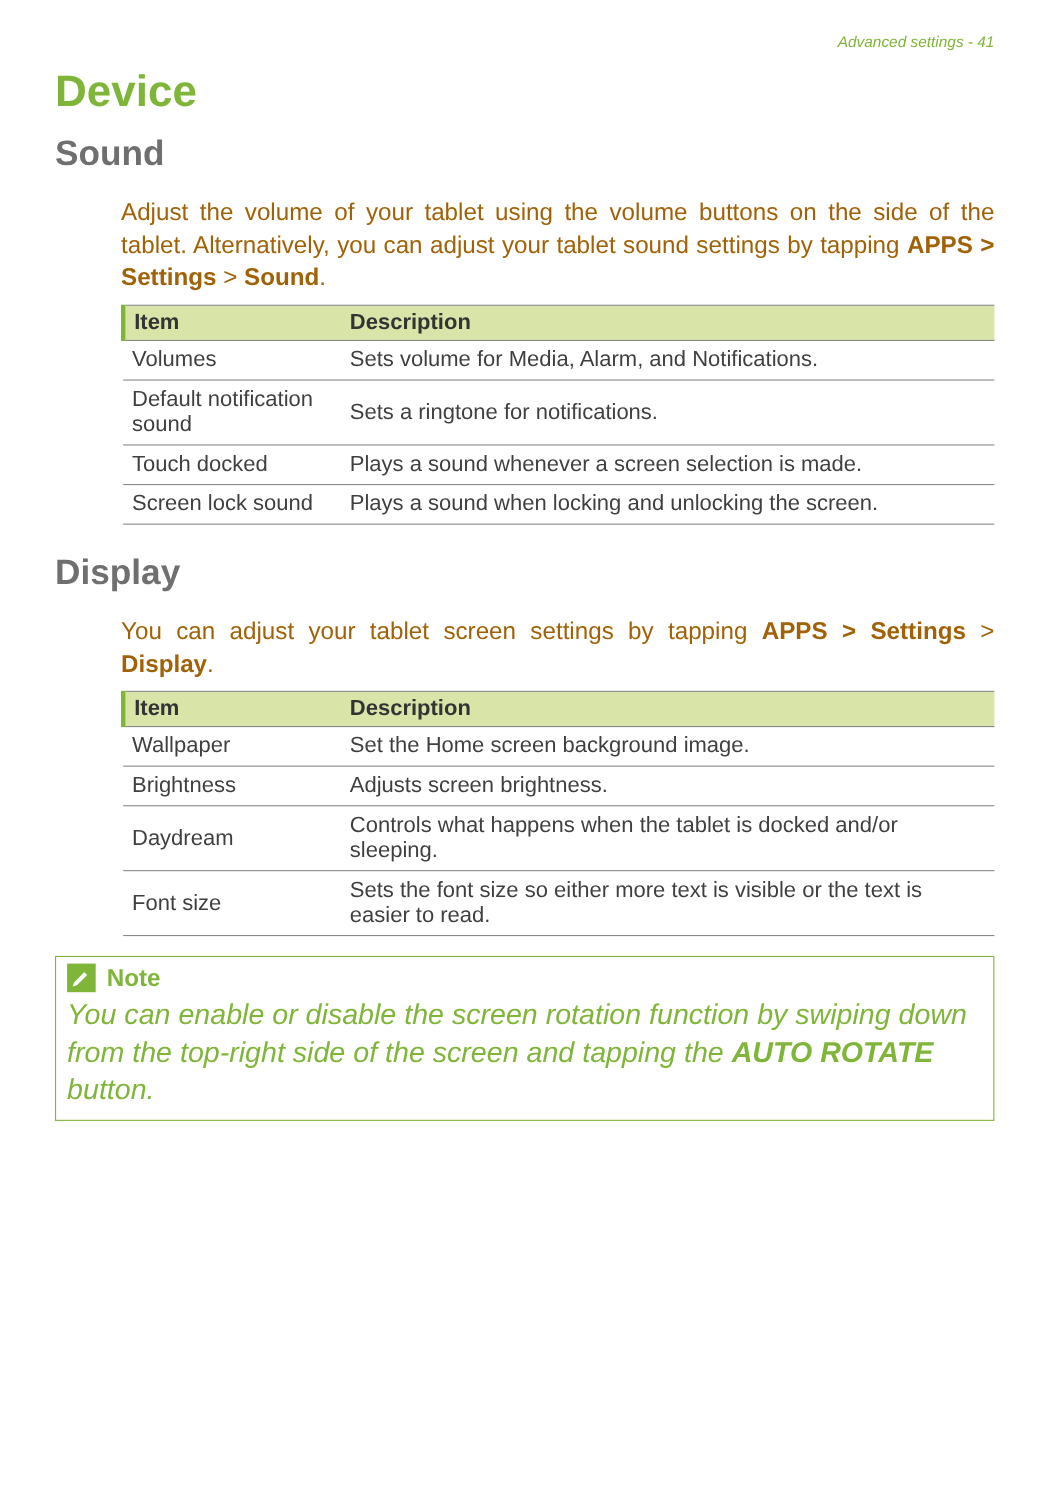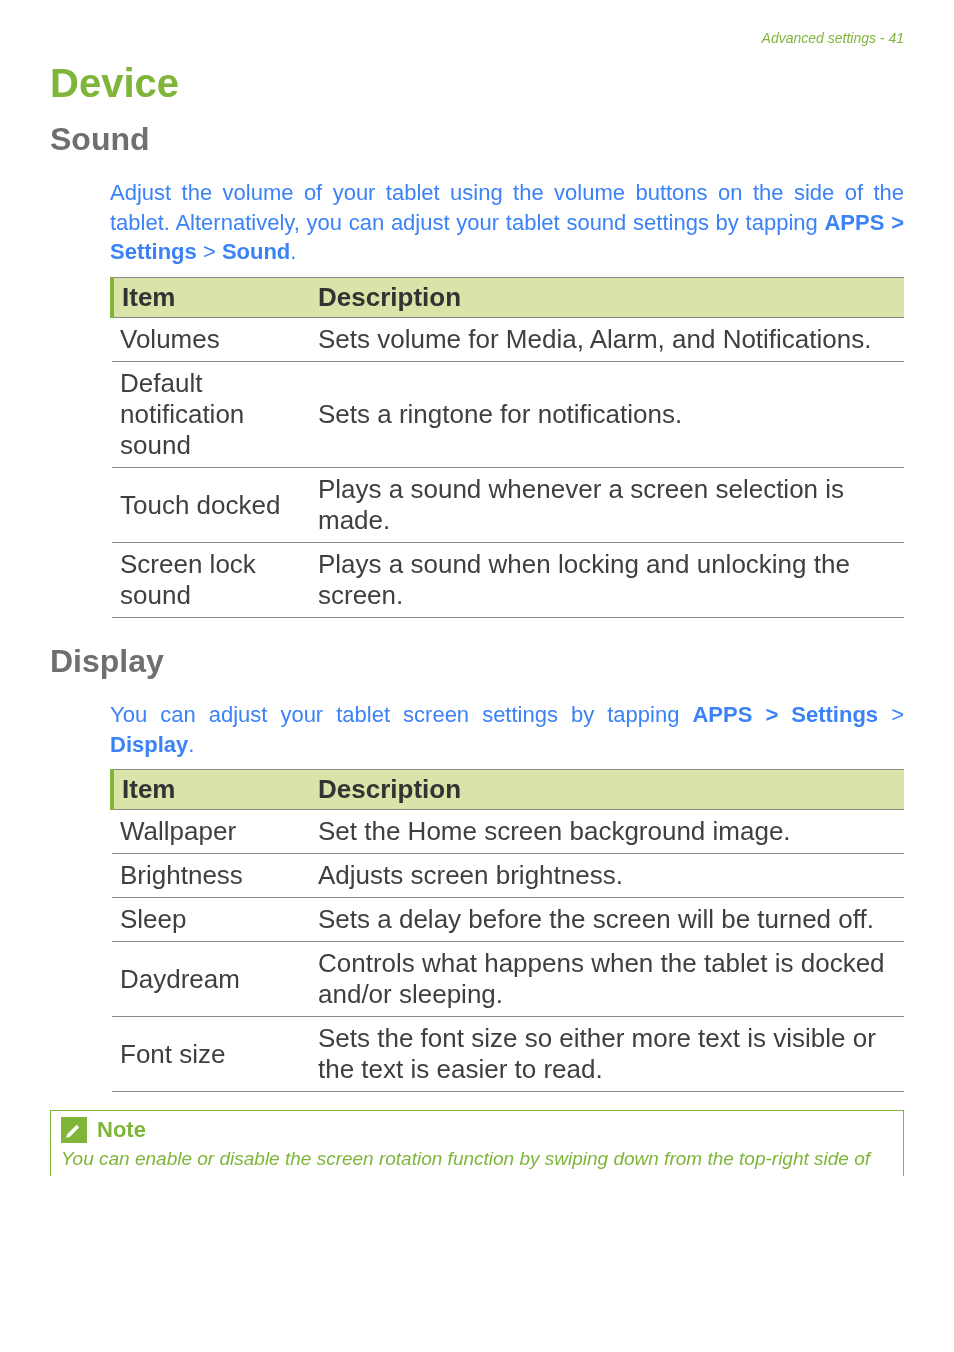--- a/index.html
+++ b/index.html
@@ -34,28 +34,28 @@
     font-size: 32px;
     font-weight: bold;
     margin: 0 0 20px 0;
   }
   .body-text {
     font-size: 22px;
     line-height: 1.35;
     text-align: justify;
     margin: 0 0 10px 0;
     padding-left: 60px;
-    color: #3b82f6;
+    color: #a16207;
   }
   .body-text .bold { font-weight: bold; }
   table.settings {
     width: calc(100% - 60px);
     margin-left: 60px;
     border-collapse: collapse;
-    font-size: 26px;
+    font-size: 20px;
   }
   table.settings th {
     background: #d8e4a8;
     text-align: left;
     font-weight: bold;
     padding: 4px 8px;
     color: #333;
     border-top: 1px solid #888;
     border-bottom: 1px solid #888;
   }
@@ -92,21 +92,21 @@
   }
   .note-title {
     color: #7fb539;
     font-weight: bold;
     font-size: 22px;
   }
   .note-body {
     padding: 4px 10px 10px 10px;
     color: #7fb539;
     font-style: italic;
-    font-size: 19px;
+    font-size: 26px;
     line-height: 1.3;
   }
   .note-body .bold { font-weight: bold; }
 </style>
 </head>
 <body>
 
 <div class="page">
 
   <div class="header-line">Advanced settings - 41</div>
@@ -160,24 +160,20 @@
     </tr>
     <tr>
       <td>Wallpaper</td>
       <td>Set the Home screen background image.</td>
     </tr>
     <tr>
       <td>Brightness</td>
       <td>Adjusts screen brightness.</td>
     </tr>
     <tr>
-      <td>Sleep</td>
-      <td>Sets a delay before the screen will be turned off.</td>
-    </tr>
-    <tr>
       <td>Daydream</td>
       <td>Controls what happens when the tablet is docked and/or sleeping.</td>
     </tr>
     <tr>
       <td>Font size</td>
       <td>Sets the font size so either more text is visible or the text is easier to read.</td>
     </tr>
   </tbody>
     </table>
 

